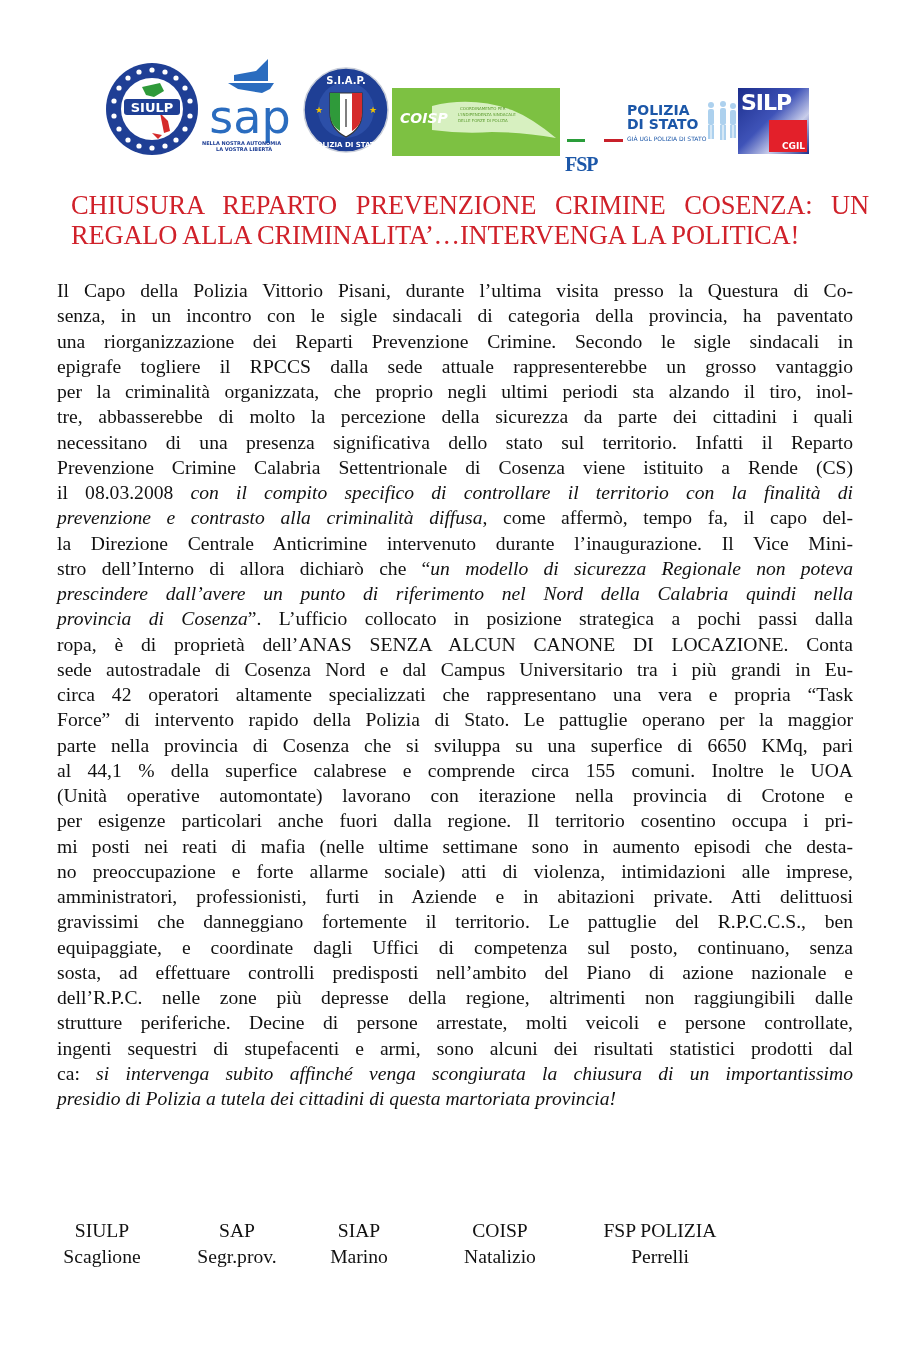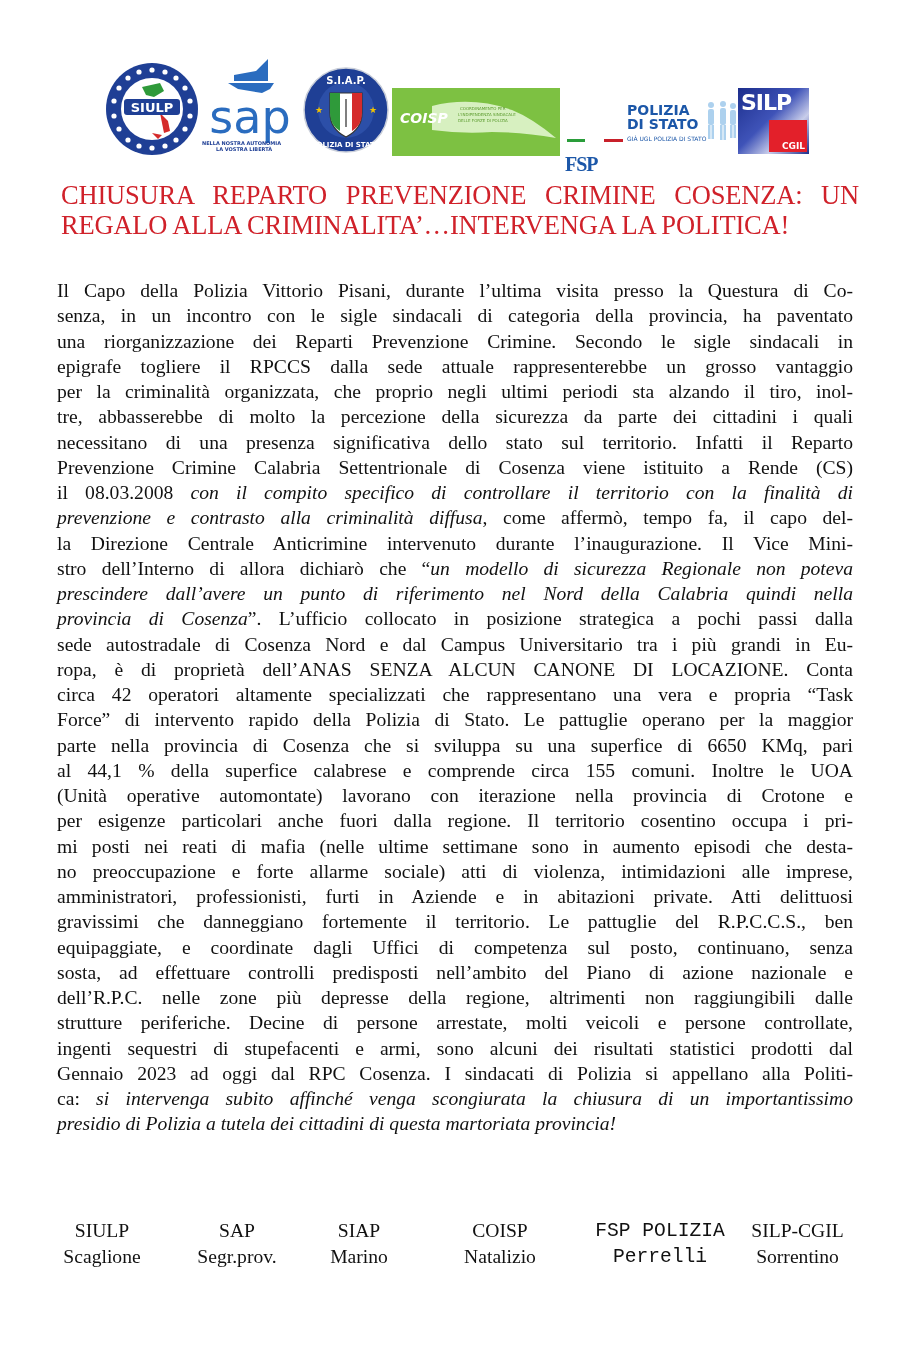--- a/index.html
+++ b/index.html
@@ -134,58 +134,57 @@
   </div>
 
   <div class="logo silp">
     <div class="silp-box"></div>
     <span class="silp-text">SILP</span>
     <div class="cgil-box"></div>
     <span class="cgil-text">CGIL</span>
   </div>
 </div>
 
-<h1 class="title" style="margin:4px;font-weight:normal;">
+<h1 class="title" style="margin:14px;font-weight:normal;">
   <span class="l1">CHIUSURA REPARTO PREVENZIONE CRIMINE COSENZA: UN</span>
   <span class="l2">REGALO ALLA CRIMINALITA’…INTERVENGA LA POLITICA!</span>
 </h1>
 
 <div class="body-text" id="body-text">
     <span class="ln"><span>Il Capo della Polizia Vittorio Pisani, durante l’ultima visita presso la Questura di Co-</span></span>
     <span class="ln"><span>senza, in un incontro con le sigle sindacali di categoria della provincia, ha paventato</span></span>
     <span class="ln"><span>una riorganizzazione dei Reparti Prevenzione Crimine. Secondo le sigle sindacali in</span></span>
     <span class="ln"><span>epigrafe togliere il RPCCS dalla sede attuale rappresenterebbe un grosso vantaggio</span></span>
     <span class="ln"><span>per la criminalità organizzata, che proprio negli ultimi periodi sta alzando il tiro, inol-</span></span>
     <span class="ln"><span>tre, abbasserebbe di molto la percezione della sicurezza da parte dei cittadini i quali</span></span>
     <span class="ln"><span>necessitano di una presenza significativa dello stato sul territorio. Infatti il Reparto</span></span>
     <span class="ln"><span>Prevenzione Crimine Calabria Settentrionale di Cosenza viene istituito a Rende (CS)</span></span>
     <span class="ln"><span>il 08.03.2008 </span><span class="it">con il compito specifico di controllare il territorio con la finalità di</span></span>
     <span class="ln"><span class="it">prevenzione e contrasto alla criminalità diffusa</span><span>, come affermò, tempo fa, il capo del-</span></span>
     <span class="ln"><span>la Direzione Centrale Anticrimine intervenuto durante l’inaugurazione.  Il Vice Mini-</span></span>
     <span class="ln"><span>stro dell’Interno di allora dichiarò che “</span><span class="it">un modello di sicurezza Regionale non poteva</span></span>
     <span class="ln"><span class="it">prescindere dall’avere un punto di riferimento nel Nord della Calabria quindi nella</span></span>
     <span class="ln"><span class="it">provincia di Cosenza</span><span>”. L’ufficio collocato in posizione strategica a pochi passi dalla</span></span>
+    <span class="ln"><span>ropa, è di proprietà dell’ANAS SENZA ALCUN CANONE DI LOCAZIONE. Conta</span></span>
     <span class="ln"><span>sede autostradale di Cosenza Nord e dal Campus Universitario tra i più grandi in Eu-</span></span>
-    <span class="ln"><span>ropa, è di proprietà dell’ANAS SENZA ALCUN CANONE DI LOCAZIONE. Conta</span></span>
     <span class="ln"><span>circa 42 operatori altamente specializzati che rappresentano una vera e propria “Task</span></span>
     <span class="ln"><span>Force” di intervento rapido della Polizia di Stato. Le pattuglie operano per la maggior</span></span>
     <span class="ln"><span>parte nella provincia di Cosenza che si sviluppa su una superfice di 6650 KMq, pari</span></span>
     <span class="ln"><span>al 44,1 % della superfice calabrese e comprende circa 155 comuni.  Inoltre le UOA</span></span>
     <span class="ln"><span>(Unità operative automontate) lavorano con iterazione  nella provincia di Crotone e</span></span>
     <span class="ln"><span>per esigenze particolari anche fuori dalla regione. Il territorio cosentino occupa i pri-</span></span>
     <span class="ln"><span>mi posti nei reati di mafia (nelle ultime settimane sono in aumento  episodi che desta-</span></span>
     <span class="ln"><span>no preoccupazione e forte allarme sociale) atti di violenza, intimidazioni alle imprese,</span></span>
     <span class="ln"><span>amministratori, professionisti, furti in Aziende e in abitazioni private. Atti delittuosi</span></span>
     <span class="ln"><span>gravissimi che danneggiano fortemente il territorio. Le pattuglie del R.P.C.C.S.,   ben</span></span>
     <span class="ln"><span>equipaggiate, e coordinate dagli Uffici di competenza sul posto, continuano, senza</span></span>
     <span class="ln"><span>sosta, ad effettuare  controlli predisposti nell’ambito del Piano di azione nazionale e</span></span>
     <span class="ln"><span>dell’R.P.C. nelle zone più depresse della regione, altrimenti non raggiungibili dalle</span></span>
     <span class="ln"><span>strutture periferiche. Decine di persone arrestate, molti veicoli e persone controllate,</span></span>
     <span class="ln"><span>ingenti sequestri di stupefacenti e armi, sono alcuni dei risultati statistici prodotti dal</span></span>
-    <span class="ln"><span>Gennaio 2023 ad oggi dal RPC Cosenza. I sindacati di Polizia si appellano alla Politi-</span></span>
     <span class="ln"><span>ca: </span><span class="it">si intervenga subito affinché venga scongiurata la chiusura di un importantissimo</span></span>
     <span class="ln last"><span class="it">presidio di Polizia a tutela dei cittadini di questa martoriata provincia!</span></span>
   </div>
 
 <div class="sigs" id="sigs">
     <div class="sig" style="left: 0px; width: 90px;">
       <span>SIULP</span>
       <span>Scaglione</span>
     </div>
     <div class="sig" style="left: 125px; width: 110px;">
@@ -193,21 +192,17 @@
       <span>Segr.prov.</span>
     </div>
     <div class="sig" style="left: 262px; width: 80px;">
       <span>SIAP</span>
       <span>Marino</span>
     </div>
     <div class="sig" style="left: 393px; width: 100px;">
       <span>COISP</span>
       <span>Natalizio</span>
     </div>
-    <div class="sig" style="left: 533px; width: 140px; font-family: Liberation Mono, monospace;">
+    <div class="sig" style="left: 533px; width: 140px;">
       <span>FSP POLIZIA</span>
       <span>Perrelli</span>
     </div>
-    <div class="sig" style="left: 683px; width: 115px;">
-      <span>SILP-CGIL</span>
-      <span>Sorrentino</span>
-    </div>
   </div>
 
 </body></html>

